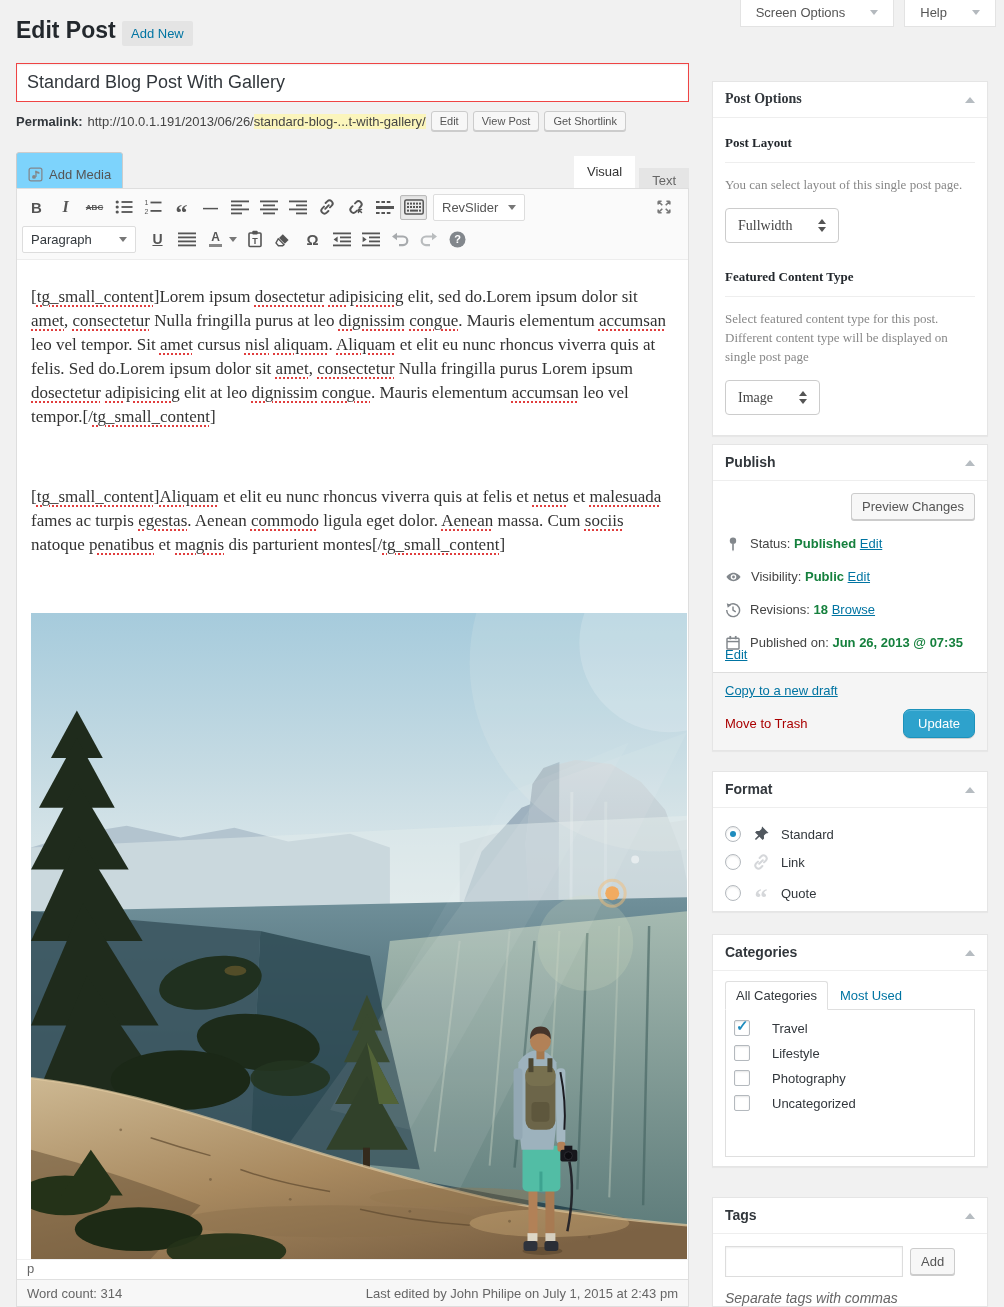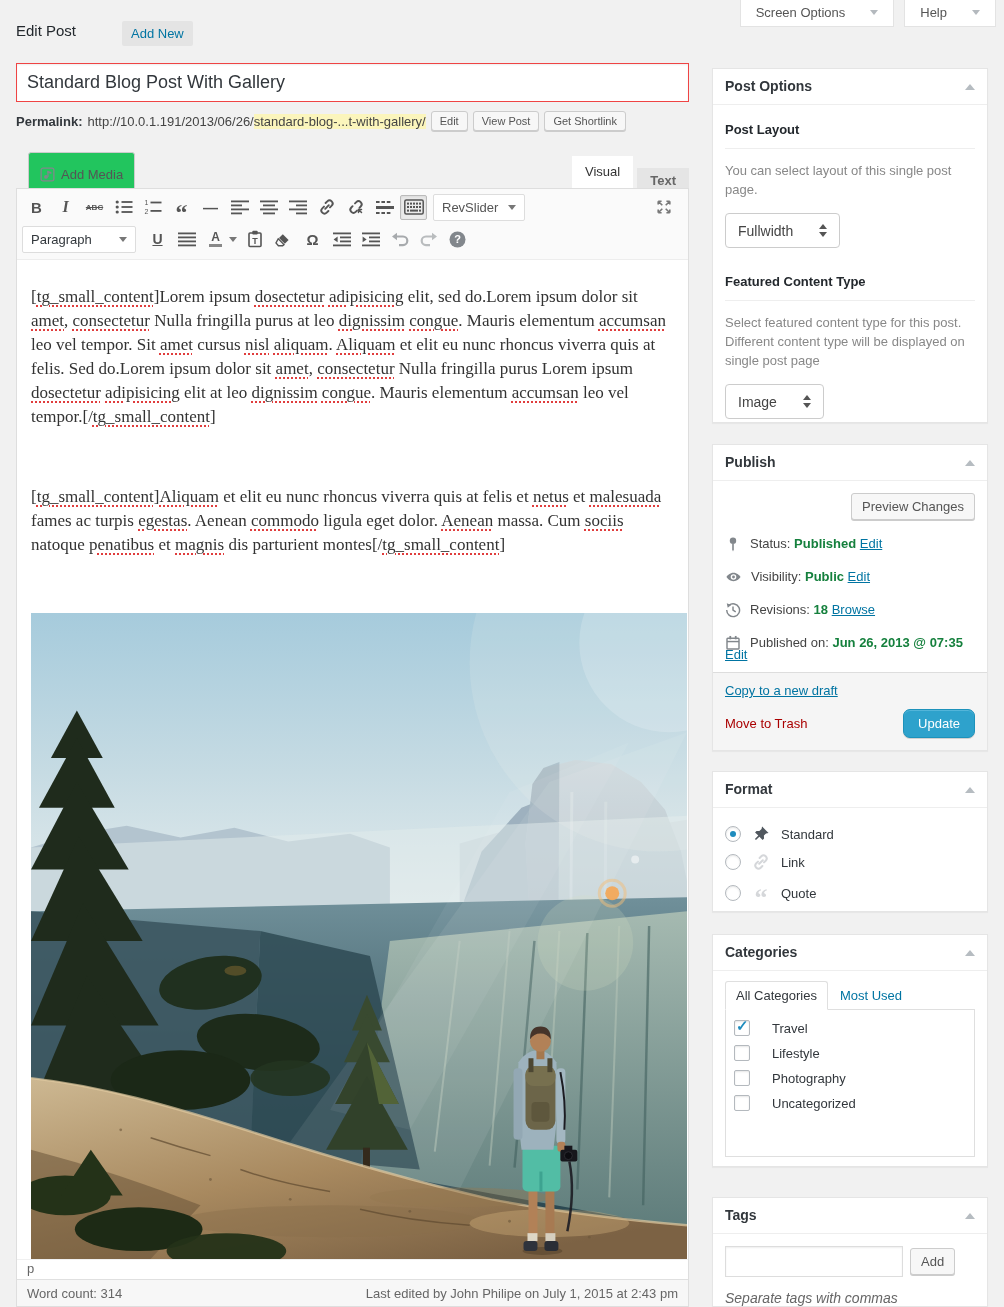--- a/index.html
+++ b/index.html
@@ -5,46 +5,46 @@
   * { margin:0; padding:0; box-sizing:border-box; }
   html,body { width:1004px; height:1307px; }
   body {
     font-family:"Liberation Sans", sans-serif;
     background:#f1f1f1; color:#444; position:relative; overflow:hidden;
     font-size:13px;
   }
   .abs { position:absolute; }
 
   
-  #page-title { left:16px; top:16px; font-size:15px; font-weight:400; color:#23282d; line-height:29px; }
+  #page-title { left:16px; top:16px; font-size:23px; font-weight:700; color:#23282d; line-height:29px; }
   #add-new-btn { left:122px; top:21px; background:#e4e4e4; color:#0074a2; font-size:13px;
     padding:5px 9px; border-radius:2px; cursor:pointer; }
   #top-tabs { top:0; right:8px; display:flex; gap:10px; }
   .top-tab { background:#fff; border:1px solid #e3e3e3; border-top:none; padding:5px 15px 6px;
     font-size:13px; color:#555; display:flex; align-items:center; gap:25px; cursor:pointer; }
   .caret-dn { width:0; height:0; border:4px solid transparent; border-top:5px solid #b4b9be; margin-top:4px; }
 
   
   #title-input { left:16px; top:63px; width:673px; height:39px; border:1px solid #ef4444;
     box-shadow:inset 0 1px 2px rgba(0,0,0,.07); background:#fff; font-size:18px; color:#32373c;
     padding:3px 10px; font-family:"Liberation Sans",sans-serif; outline:none; }
   #permalink-row { left:16px; top:111px; display:flex; align-items:center; font-size:13px; color:#444; }
   #permalink-row b { color:#32373c; margin-right:5px; }
   .slug-hl { background:#fbf5bc; }
   .btn-small { font-size:11px; color:#555; background:#f7f7f7; border:1px solid #ccc; border-radius:3px;
     box-shadow:0 1px 0 #ccc; padding:3px 8px; margin-left:5px; cursor:pointer; white-space:nowrap; }
 
   
   #add-media-btn { left:16px; top:152px; height:45px; display:inline-flex; align-items:center; gap:6px;
-    background:#22c55e; border:1px solid #ccc; border-radius:3px; box-shadow:0 1px 0 #ccc;
-    color:#555; font-size:13px; padding:0 11px; cursor:pointer;margin-left:12px; }
+    background:#7dd3fc; border:1px solid #ccc; border-radius:3px; box-shadow:0 1px 0 #ccc;
+    color:#555; font-size:13px; padding:0 11px; cursor:pointer; }
   #editor-tabs { left:16px; top:156px; width:673px; display:flex; justify-content:flex-end;
     align-items:flex-end; gap:4px; }
   .tab-visual { background:#fff; color:#333; font-size:13px; padding:8px 13px 16px; cursor:pointer; }
-  .tab-text { background:#e5e5e5; color:#666; font-size:13px; padding:5px 13px 7px; cursor:pointer;font-weight:bold; }
+  .tab-text { background:#e5e5e5; color:#666; font-size:13px; padding:5px 13px 7px; cursor:pointer; }
 
   #editor-box { left:16px; top:188px; width:673px; height:1119px; background:#fff;
     border:1px solid #dedede; }
   .toolbar-grp { background:#fafafa; border-bottom:1px solid #ededed; padding:2px 5px 4px; }
   .tb-row { display:flex; align-items:center; height:32px; }
   .tbtn { width:27px; height:25px; margin:0 1px; display:flex; align-items:center; justify-content:center;
     color:#555; border:1px solid transparent; border-radius:2px; cursor:pointer; flex:none; }
   .tbtn.active { border-color:#bbb; background:#ebebeb; box-shadow:inset 0 1px 3px rgba(0,0,0,.08); }
   .tbtn svg { display:block; }
   .glyph-b { font-weight:700; font-size:15px; }
@@ -78,21 +78,21 @@
   .count-bar { height:27px; background:#f7f7f7; border-top:1px solid #e0e0e0; display:flex;
     justify-content:space-between; align-items:center; padding:0 10px; font-size:13px; color:#666; }
 
   
   .panel { position:absolute; left:712px; width:276px; background:#fff; border:1px solid #e5e5e5;
     box-shadow:0 1px 1px rgba(0,0,0,.04); overflow:hidden; }
   .panel-header { display:flex; justify-content:space-between; align-items:center; padding:9px 12px 10px;
     border-bottom:1px solid #eee; font-size:14px; font-weight:700; color:#32373c; cursor:pointer; }
   .tri-up { width:0; height:0; border:5px solid transparent; border-bottom:6px solid #b6bcc1; margin-bottom:3px; }
 
-  #panel-post-options { top:68px; height:355px; }
+  #panel-post-options { top:81px; height:355px;font-family:Liberation Serif, serif; }
   .po-body { padding:2px 12px 12px; }
   .po-body h4 { font-size:13px; font-weight:700; color:#23282d; margin-top:15px; }
   .rule { border-top:1px solid #eee; margin:11px 0 12px; }
   .desc { font-size:13px; color:#888; line-height:19px; margin-bottom:14px; }
   .styled-select { height:35px; border:1px solid #ccc; border-radius:4px; background:#fff;
     display:inline-flex; align-items:center; justify-content:space-between; gap:26px; padding:0 12px;
     font-size:14px; color:#444; cursor:pointer; }
   .updown { display:flex; flex-direction:column; gap:3px; }
   .updown i { width:0; height:0; border:4px solid transparent; display:block; }
   .updown i.u { border-bottom:5px solid #555; }

